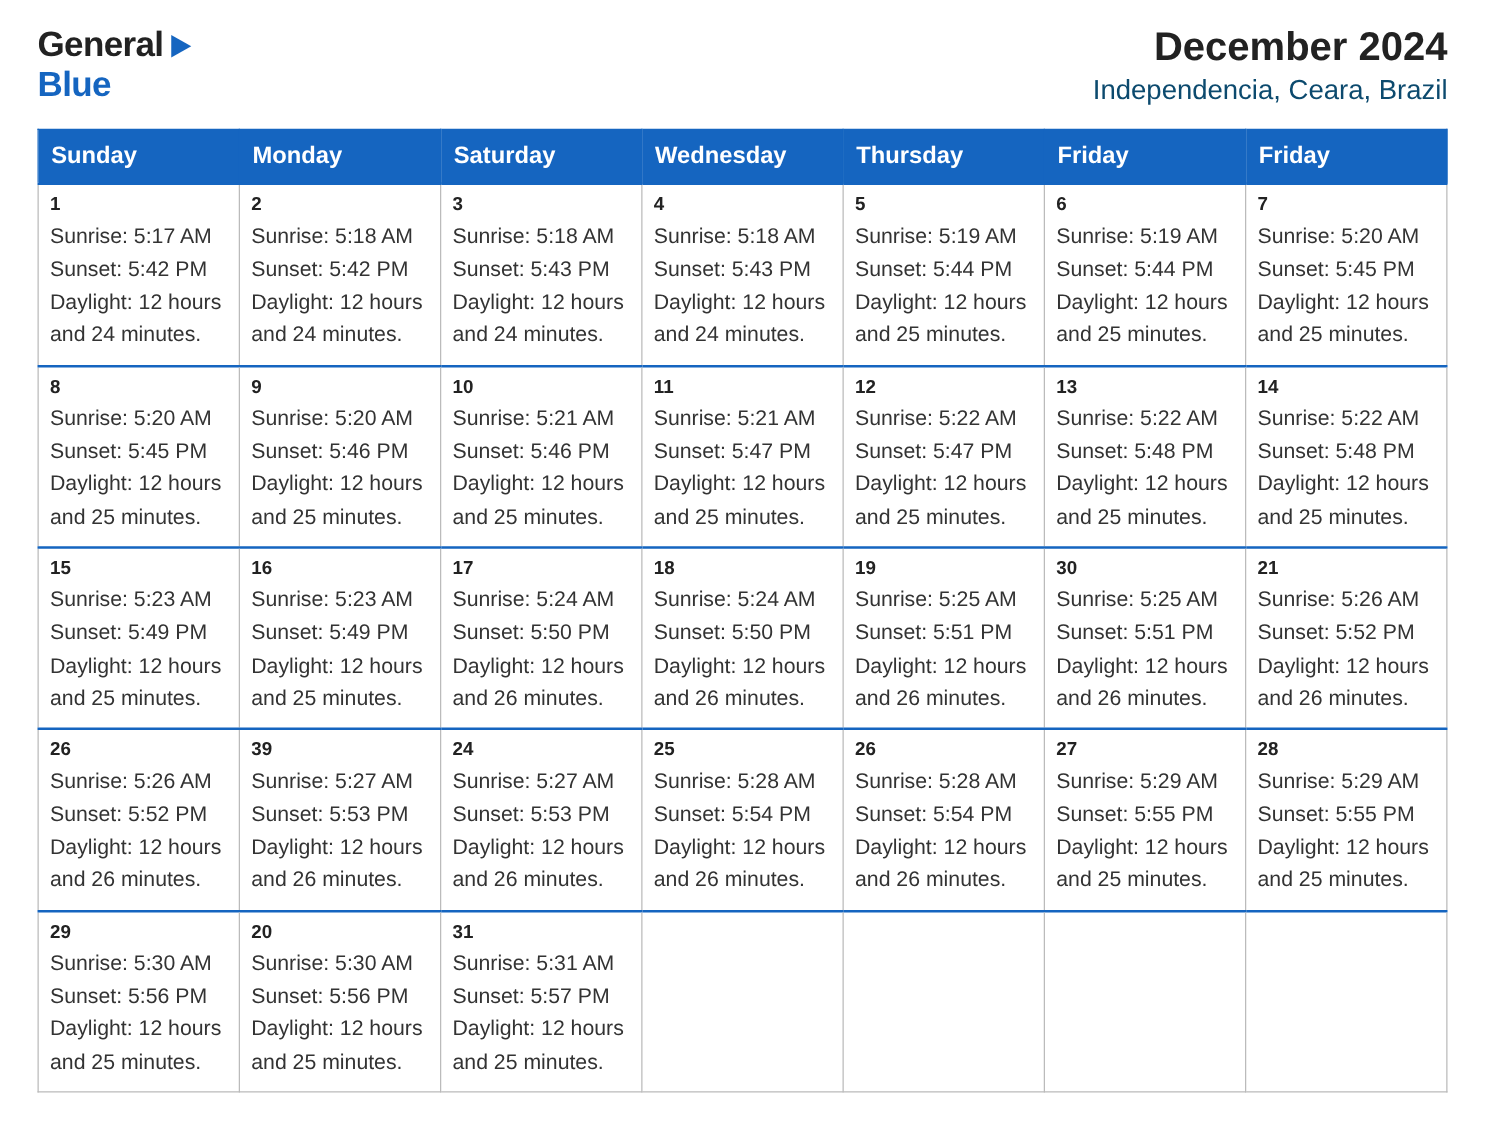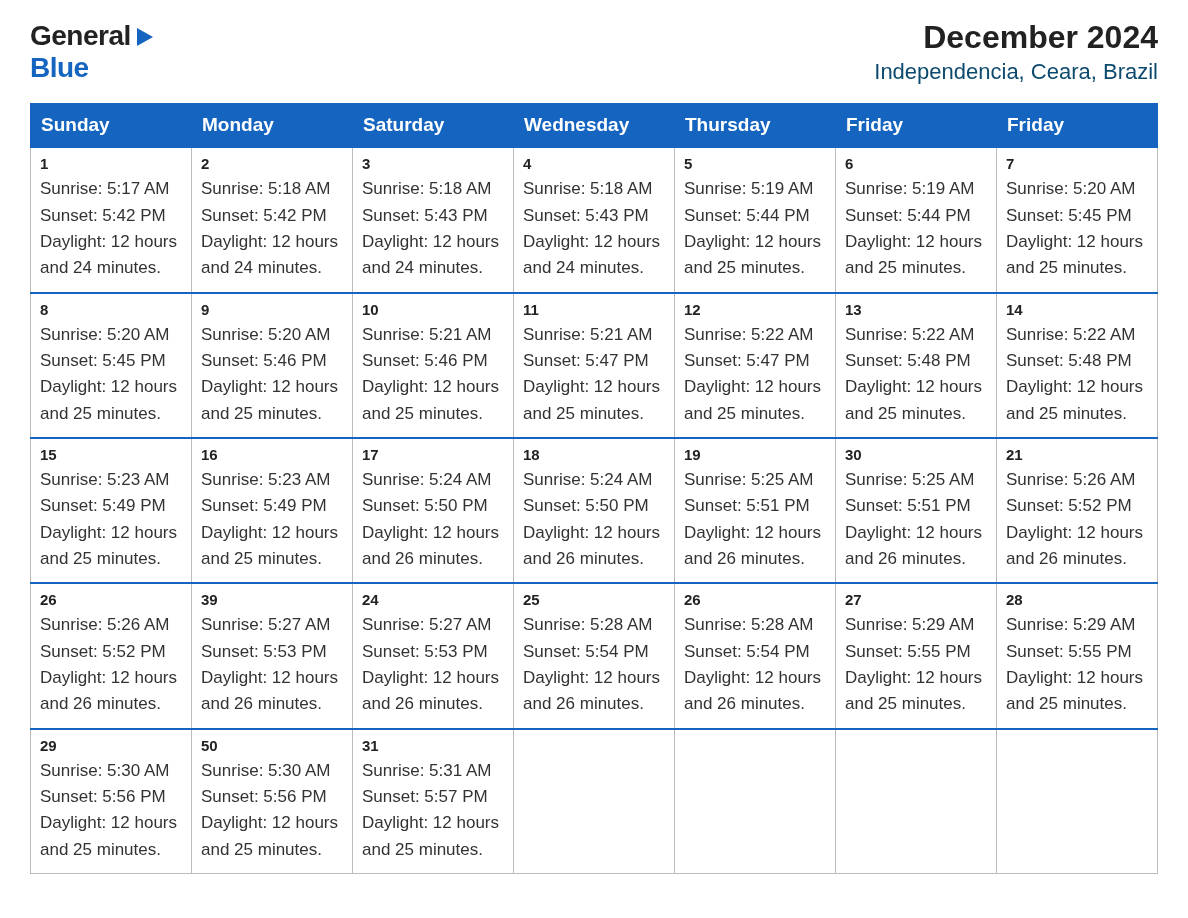--- a/index.html
+++ b/index.html
@@ -247,21 +247,21 @@
           <div class="day-num">28</div>
           <div class="day-info"><span>Sunrise: 5:29 AM</span><br><span>Sunset: 5:55 PM</span><br><span>Daylight: 12 hours</span><br><span>and 25 minutes.</span></div>
         </td>
       </tr>
       <tr>
         <td>
           <div class="day-num">29</div>
           <div class="day-info"><span>Sunrise: 5:30 AM</span><br><span>Sunset: 5:56 PM</span><br><span>Daylight: 12 hours</span><br><span>and 25 minutes.</span></div>
         </td>
         <td>
-          <div class="day-num">50</div>
+          <div class="day-num">20</div>
           <div class="day-info"><span>Sunrise: 5:30 AM</span><br><span>Sunset: 5:56 PM</span><br><span>Daylight: 12 hours</span><br><span>and 25 minutes.</span></div>
         </td>
         <td>
           <div class="day-num">31</div>
           <div class="day-info"><span>Sunrise: 5:31 AM</span><br><span>Sunset: 5:57 PM</span><br><span>Daylight: 12 hours</span><br><span>and 25 minutes.</span></div>
         </td>
         <td class="empty-cell"></td>
         <td class="empty-cell"></td>
         <td class="empty-cell"></td>
         <td class="empty-cell"></td>

